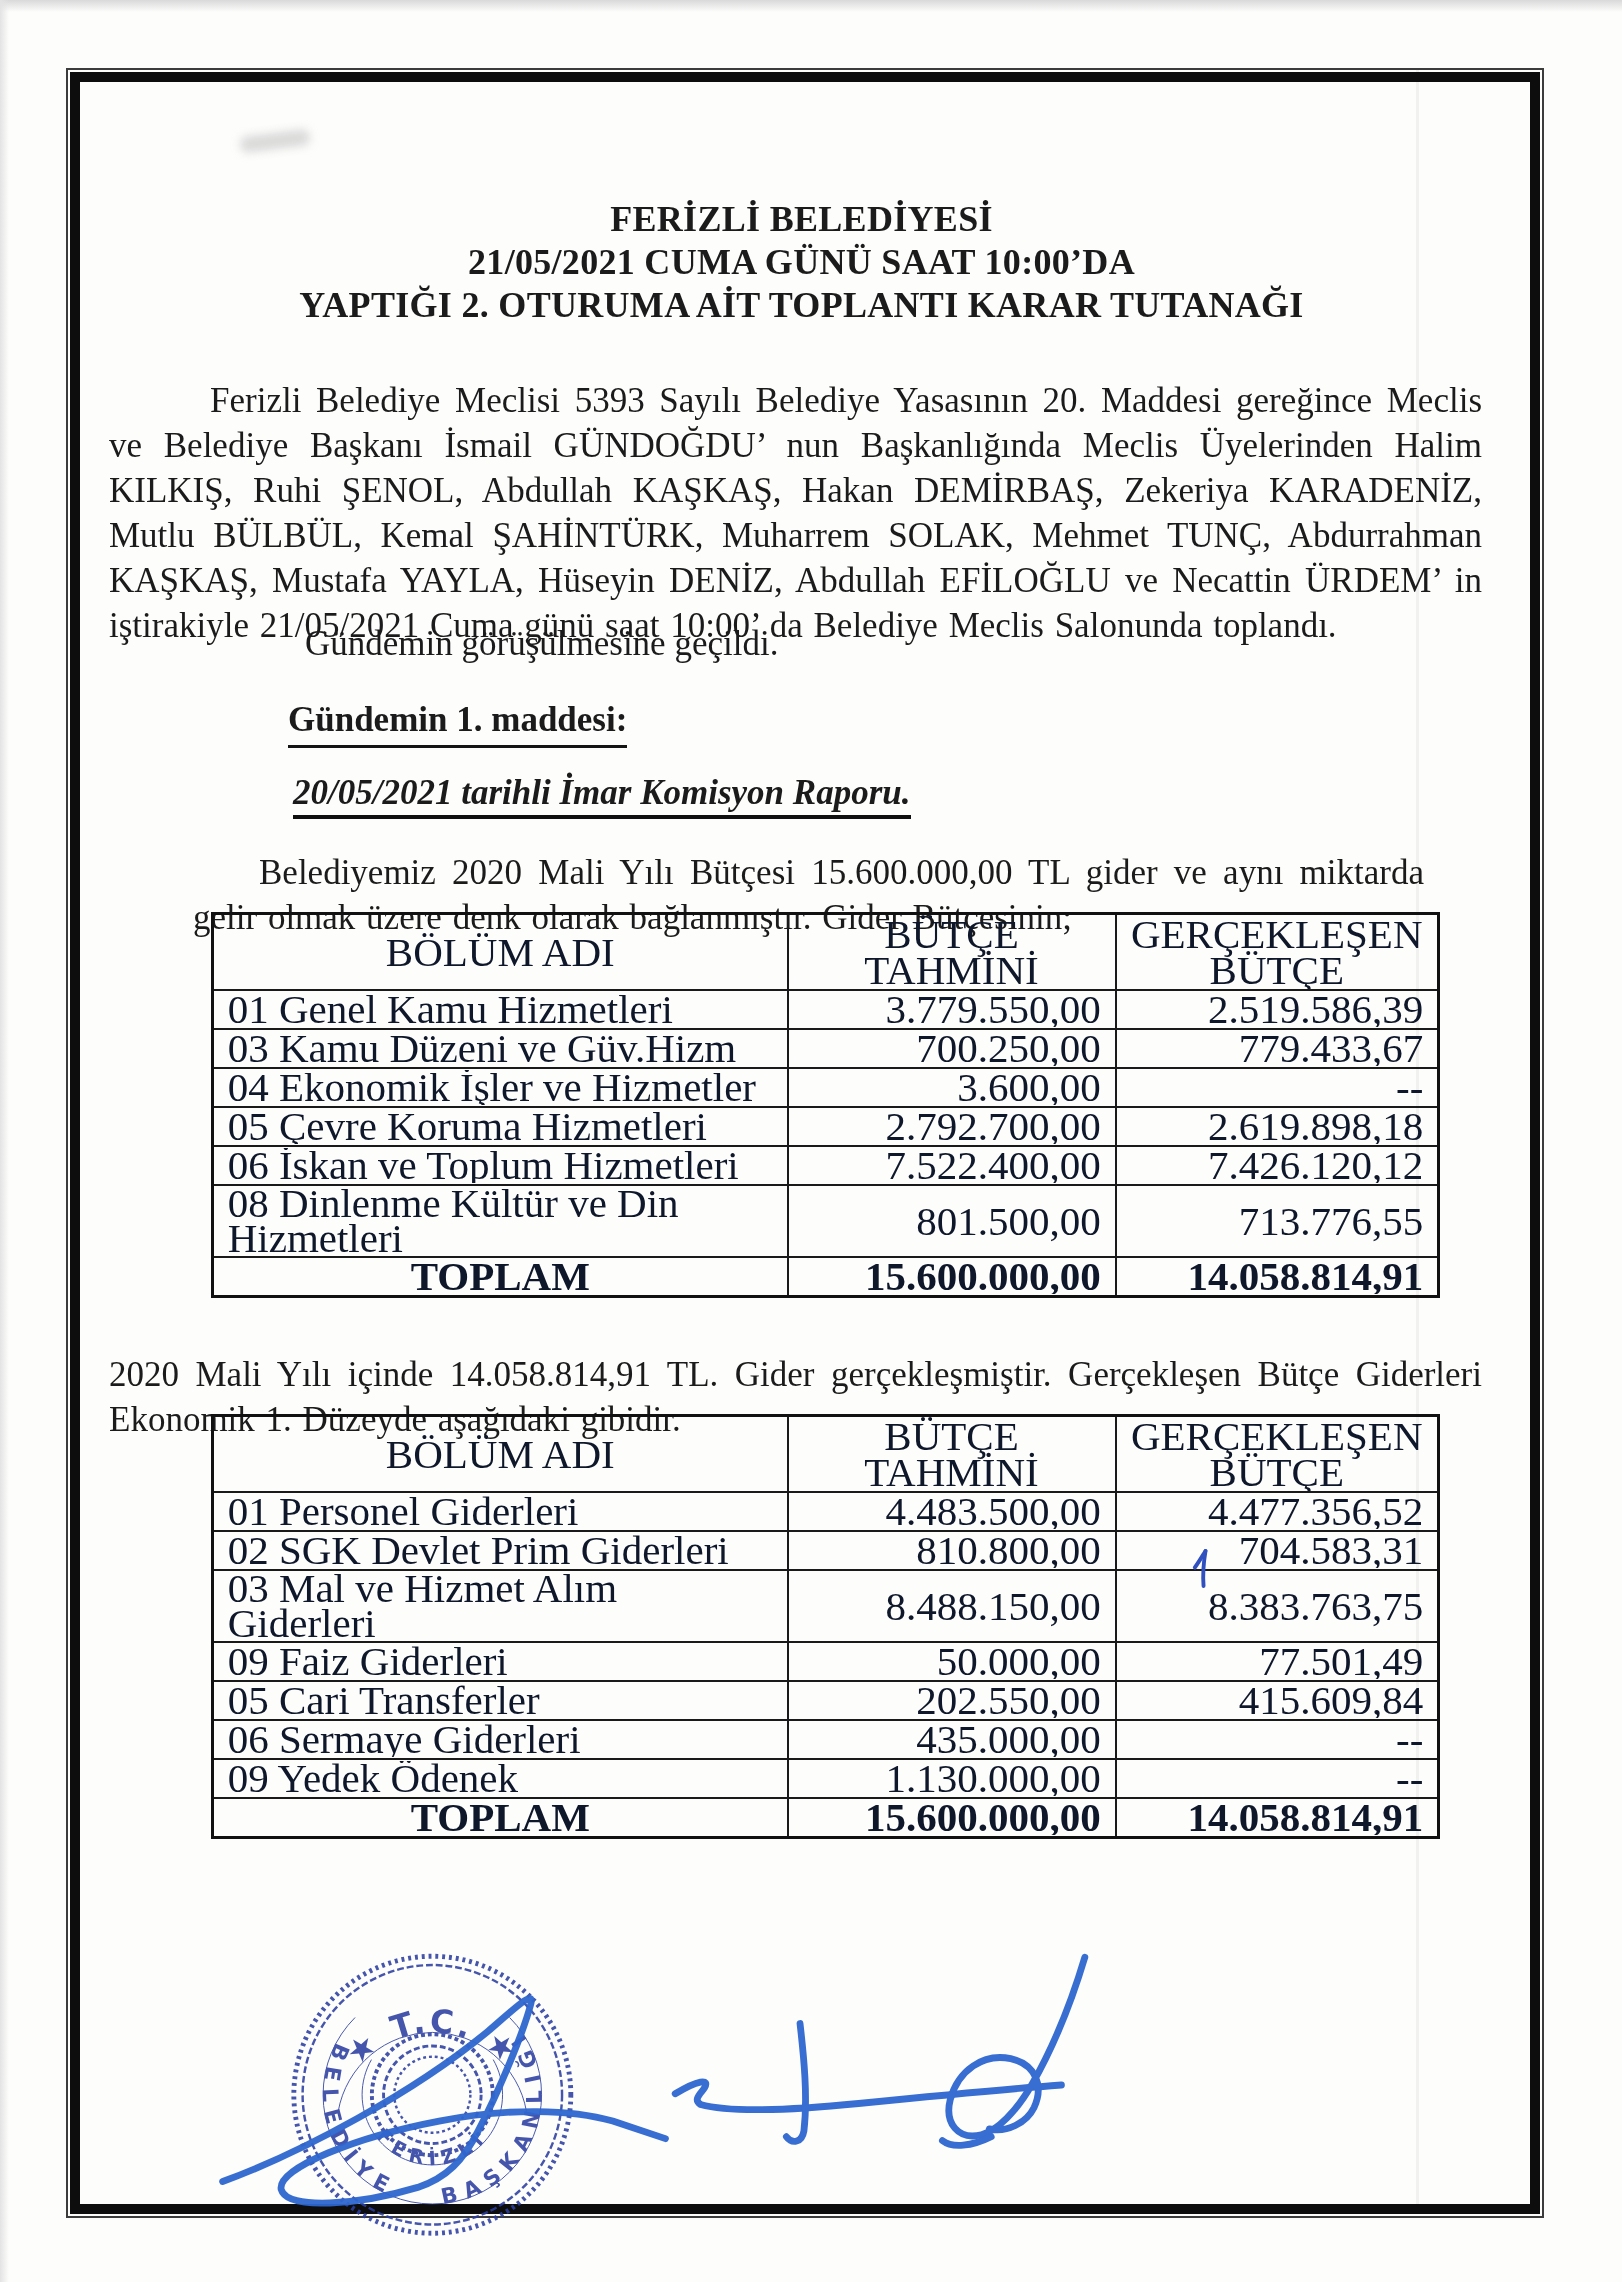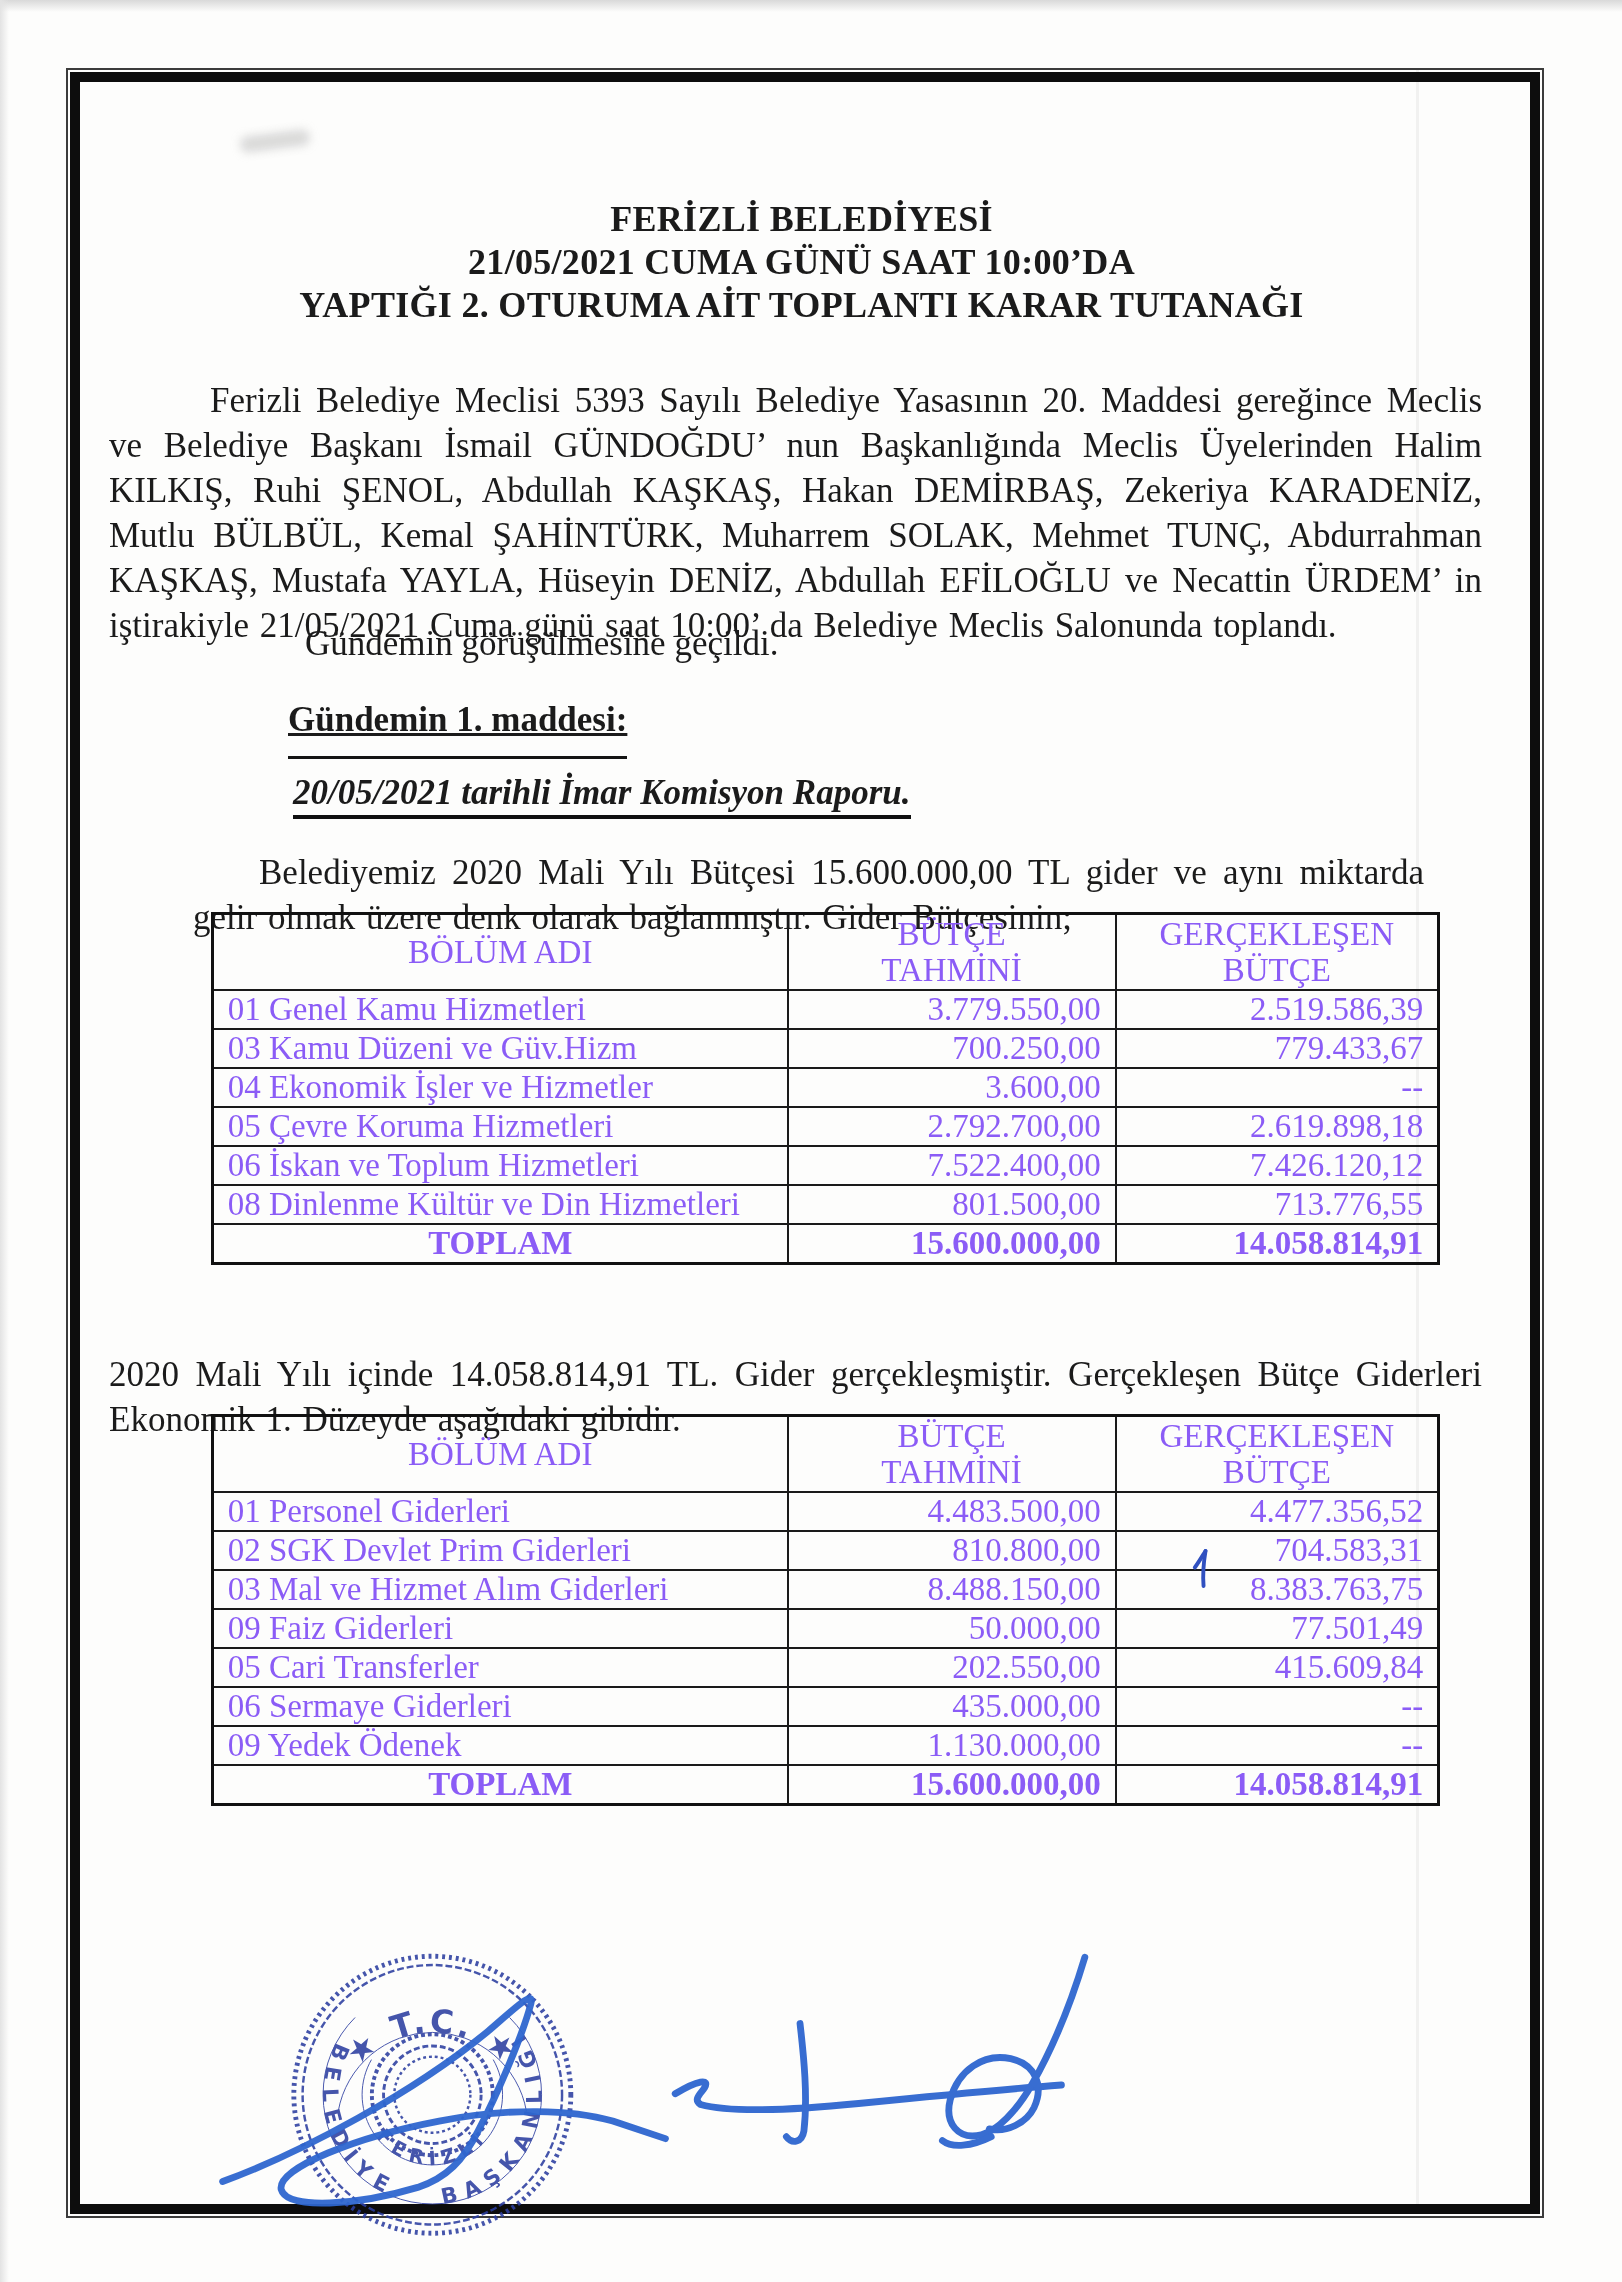--- a/index.html
+++ b/index.html
@@ -32,28 +32,28 @@
                  font-size:36px; font-weight:700; line-height:43px; letter-spacing:0.3px; }
 
   .para { font-size:35px; line-height:45px; text-align:justify; word-spacing:2px; }
   .para1 { left:109px; top:343px; width:1373px; text-indent:101px; }
   .para2 { left:193px; top:815px; width:1231px; text-indent:66px; }
   .para-mid { left:109px; top:1317px; width:1373px; }
 
   .solo-line { left:288px; top:624px; font-size:35px;margin-left:17px; }
 
   .agenda-head { left:288px; top:700px; font-size:35px; font-weight:700; }
-  .agenda-head span { border-bottom:3.9px solid #141414; padding-bottom:17px;text-decoration:underline; }
+  .agenda-head span { border-bottom:3.9px solid #141414; padding-bottom:6px; }
 
   .report-head { left:293px; top:773px; font-size:35px; font-weight:700; font-style:italic; }
   .report-head span { border-bottom:4.9px solid #101010; padding-bottom:2.9px; }
 
   table.budget { position:absolute; left:211px; width:1226px; z-index:2;
                  border-collapse:collapse; table-layout:fixed;
-                 font-size:33px; color:#8b5cf6; }
+                 font-size:41px; color:#0f172a; }
   .t1 { top:912px; }
   .t2 { top:1414px; }
   table.budget th, table.budget td { border:2.9px solid #1a1a1a; overflow:hidden; }
   table.budget { border:3.9px solid #111; }
   table.budget thead th { height:74px; font-weight:400; text-align:center;
                           vertical-align:middle; white-space:pre-line; line-height:36px; }
   table.budget td { height:39px; padding:0 13.7px; vertical-align:middle; line-height:35px;border-radius:11px; }
   td.lbl { text-align:left; }
   td.val { text-align:right; }
   tr.total td { font-weight:700; }

